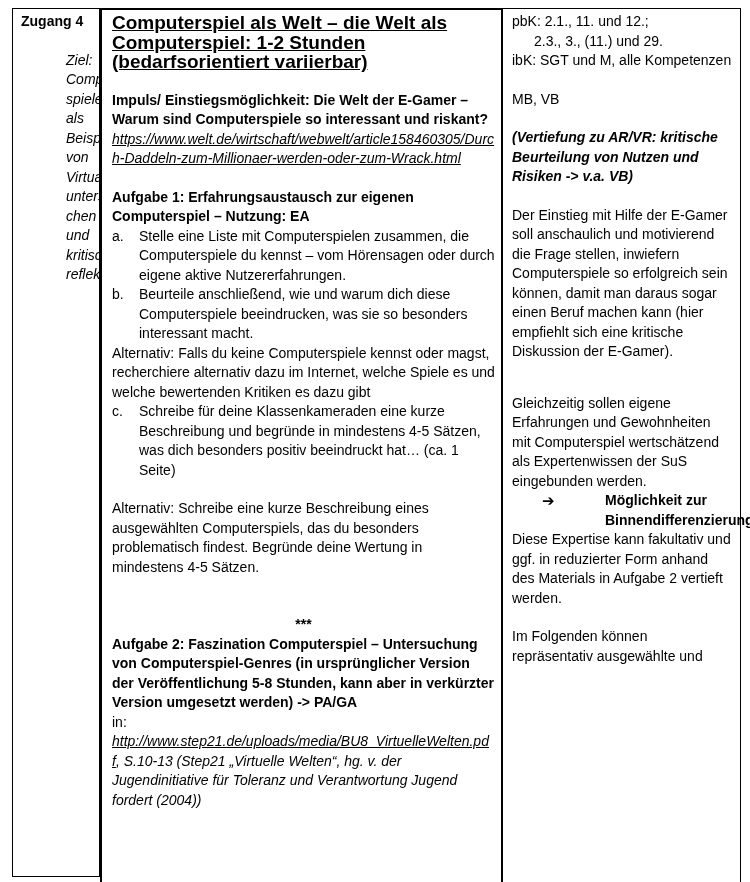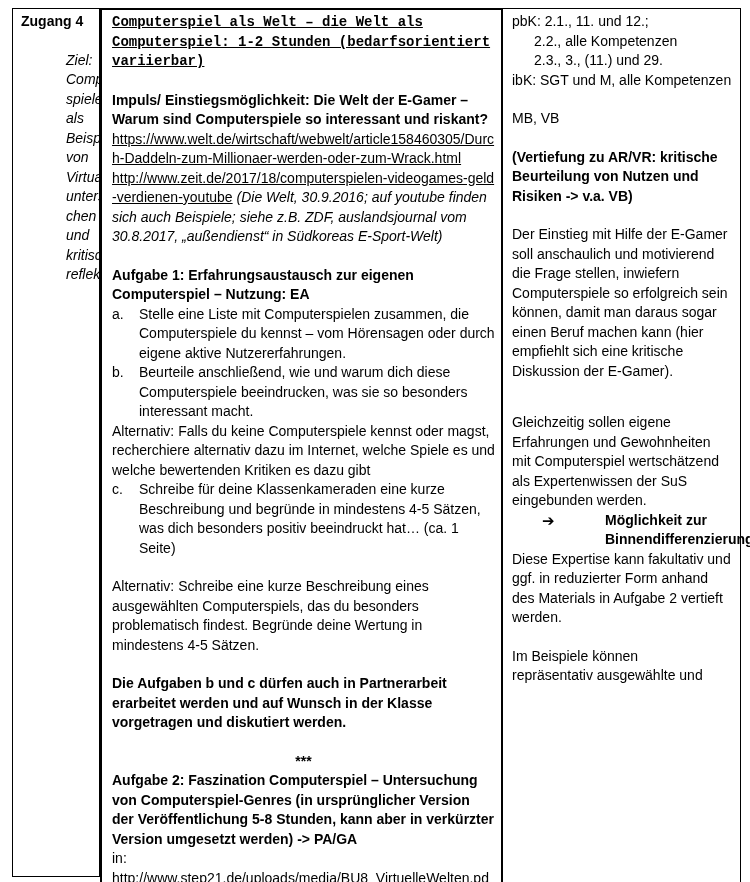--- a/index.html
+++ b/index.html
@@ -27,29 +27,29 @@
     padding: 3px 6px 0 10px;
   }
   .cell-right {
     left: 503px; width: 238px; height: 900px;
     border: 1.5px solid #000;
     border-left: none;
     padding: 3px 8px 0 9px;
   }
   .b  { font-weight: bold; }
   .i  { font-style: italic; }
-  .bi { font-weight: bold; }
+  .bi { font-weight: bold; font-style: italic; }
   .pre { white-space: pre-line; margin-left: 45px; }
   .title {
     font-weight: bold;
-    font-size: 14px;
+    font-size: 19px;
     text-decoration: underline;
-    font-family: Liberation Mono, monospace;
   }
   .link {
+    font-style: italic;
     text-decoration: underline;
     word-break: break-all;
     overflow-wrap: anywhere;
     margin-top: 14px;
   }
   .sp  { height: 19px; }
   .sp2 { height: 32px; }
   .listrow { display: flex; }
   .listrow .marker { width: 27px; flex: 0 0 27px; }
   .listrow .ltext { flex: 1; }
@@ -75,61 +75,58 @@
 chen und
 kritisch
 reflektieren</p>
 </div>
 
 <div class="cell cell-mid">
   <p class="title">Computerspiel als Welt – die Welt als Computerspiel: 1-2 Stunden (bedarfsorientiert variierbar)</p>
   <div class="sp"></div>
   <p class="b">Impuls/ Einstiegsmöglichkeit: Die Welt der E-Gamer – Warum sind Computerspiele so interessant und riskant?</p>
   <p><span class="link">https://www.welt.de/wirtschaft/webwelt/article158460305/Durch-Daddeln-zum-Millionaer-werden-oder-zum-Wrack.html</span></p>
-  <p><span class="link">http://www.zeit.de/2017/18/computerspielen-videogames-geld-verdienen-youtube</span><span class="i"> (Die Welt, 30.9.2016; auf youtube finden sich auch Beispiele; siehe z.B. ZDF, auslandsjournal vom 30.8.2017, „außendienst“ in Südkoreas E-Sport-Welt)</span></p>
   <div class="sp"></div>
   <p class="b">Aufgabe 1: Erfahrungsaustausch zur eigenen Computerspiel – Nutzung: EA</p>
   <div class="listrow">
     <span class="marker">a.</span>
     <div class="ltext">Stelle eine Liste mit Computerspielen zusammen, die Computerspiele du kennst – vom Hörensagen oder durch eigene aktive Nutzererfahrungen.</div>
   </div>
   <div class="listrow">
     <span class="marker">b.</span>
     <div class="ltext">Beurteile anschließend, wie und warum dich diese Computerspiele beeindrucken, was sie so besonders interessant macht.</div>
   </div>
   <p>Alternativ: Falls du keine Computerspiele kennst oder magst, recherchiere alternativ dazu im Internet, welche Spiele es und welche bewertenden Kritiken es dazu gibt</p>
   <div class="listrow">
     <span class="marker">c.</span>
     <div class="ltext">Schreibe für deine Klassenkameraden eine kurze Beschreibung und begründe in mindestens 4-5 Sätzen, was dich besonders positiv beeindruckt hat… (ca. 1 Seite)</div>
   </div>
   <div class="sp"></div>
   <p>Alternativ: Schreibe eine kurze Beschreibung eines ausgewählten Computerspiels, das du besonders problematisch findest. Begründe deine Wertung in mindestens 4-5 Sätzen.</p>
   <div class="sp"></div>
-  <p class="b">Die Aufgaben b und c dürfen auch in Partnerarbeit erarbeitet werden und auf Wunsch in der Klasse vorgetragen und diskutiert werden.</p>
   <div class="sp"></div>
   <p class="center">***</p>
   <p class="b">Aufgabe 2: Faszination Computerspiel – Untersuchung von Computerspiel-Genres (in ursprünglicher Version der Veröffentlichung 5-8 Stunden, kann aber in verkürzter Version umgesetzt werden) -&gt; PA/GA</p>
   <p>in:</p>
   <p><span class="link">http://www.step21.de/uploads/media/BU8_VirtuelleWelten.pdf</span><span class="i">, S.10-13 (Step21 „Virtuelle Welten“, hg. v. der Jugendinitiative für Toleranz und Verantwortung Jugend fordert (2004))</span></p>
 </div>
 
 <div class="cell cell-right">
   <div>pbK: 2.1., 11. und 12.;</div>
-  <div class="indent22">2.2., alle Kompetenzen</div>
   <div class="indent22">2.3., 3., (11.) und 29.</div>
   <p>ibK: SGT und M, alle Kompetenzen</p>
   <div class="sp"></div>
   <p>MB, VB</p>
   <div class="sp"></div>
   <p class="bi">(Vertiefung zu AR/VR: kritische Beurteilung von Nutzen und Risiken -&gt; v.a. VB)</p>
   <div class="sp"></div>
   <p>Der Einstieg mit Hilfe der E-Gamer soll anschaulich und motivierend die Frage stellen, inwiefern Computerspiele so erfolgreich sein können, damit man daraus sogar einen Beruf machen kann (hier empfiehlt sich eine kritische Diskussion der E-Gamer).</p>
   <div class="sp2"></div>
   <p>Gleichzeitig sollen eigene Erfahrungen und Gewohnheiten mit Computerspiel wertschätzend als Expertenwissen der SuS eingebunden werden.</p>
   <div class="arrowrow">
     <span class="arr">➔</span>
     <div class="atext">Möglichkeit zur Binnendifferenzierung</div>
   </div>
   <p>Diese Expertise kann fakultativ und ggf. in reduzierter Form anhand des Materials in Aufgabe 2 vertieft werden.</p>
   <div class="sp"></div>
-  <p>Im Beispiele können</p>
+  <p>Im Folgenden können</p>
   <p>repräsentativ ausgewählte und</p>
 </div>
 
 </body></html>

